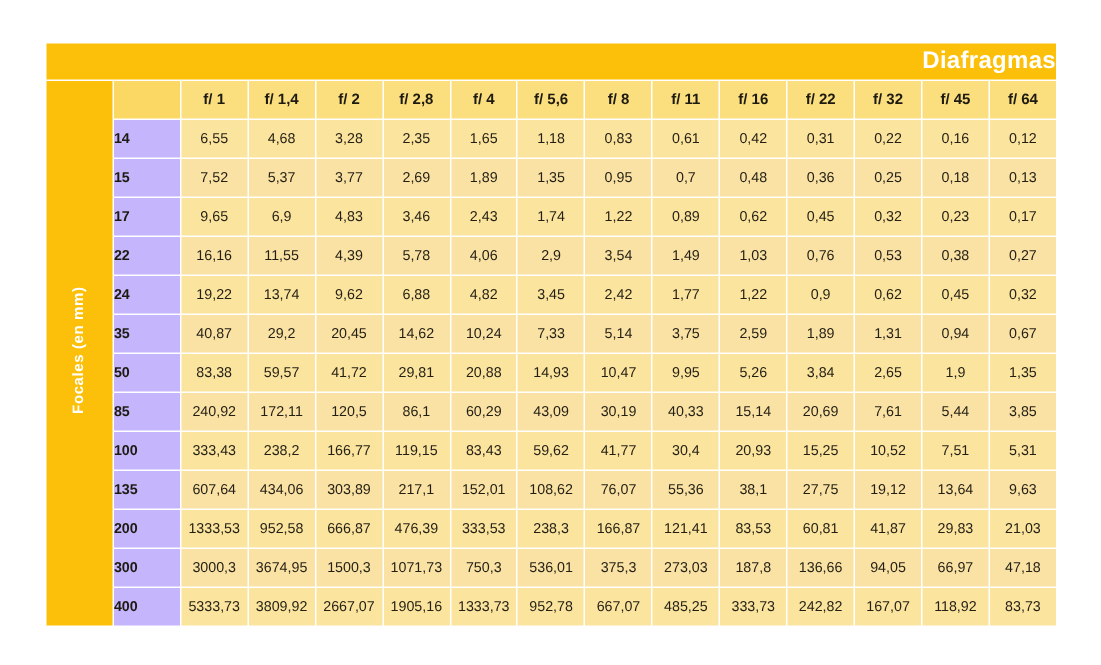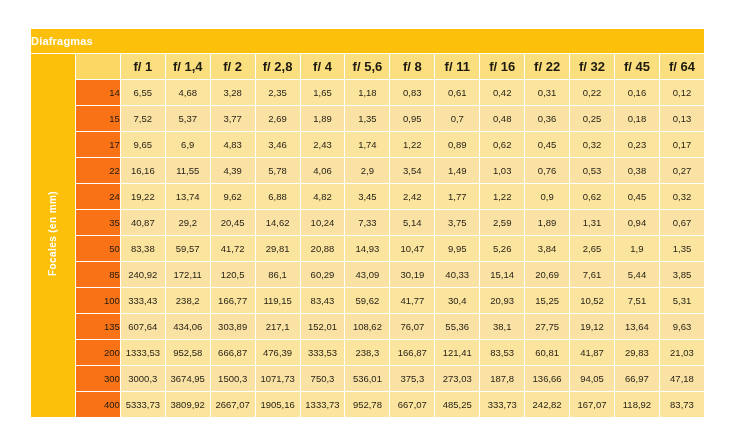--- a/index.html
+++ b/index.html
@@ -37,22 +37,22 @@
     width: 675px;
     table-layout: fixed;
     background: #ffffff;
   }
 
   
   td.title-band {
     background: #FCBF0A;
     color: #ffffff;
     font-weight: bold;
-    font-size: 11px;
-    text-align: left;
+    font-size: 16px;
+    text-align: right;
     height: 24px;
     letter-spacing: 0.2px;
     padding: 0;
   }
 
   
   td.axis-label {
     background: #FCBF0A;
     width: 28px;
     padding: 0;
@@ -74,34 +74,34 @@
   td.corner-blank {
     background: #FBD864;
     width: 32px;
     height: 25px;
     padding: 0;
   }
   td.col-head {
     background: #FBDE7D;
     color: #1d1a10;
     font-weight: bold;
-    font-size: 13px;
+    font-size: 10px;
     text-align: center;
     height: 25px;
     padding: 0;
     white-space: nowrap;
   }
 
   
   td.row-head {
-    background: #f97316;
+    background: #c4b5fd;
     color: #1d1a10;
-    font-weight: normal;
+    font-weight: bold;
     font-size: 9.5px;
-    text-align: right;
+    text-align: left;
     height: 25px;
     padding: 0;
     width: 32px;
   }
   td.data-cell {
     background: #FBE49E;
     color: #231f14;
     font-size: 9.5px;
     text-align: center;
     height: 25px;

